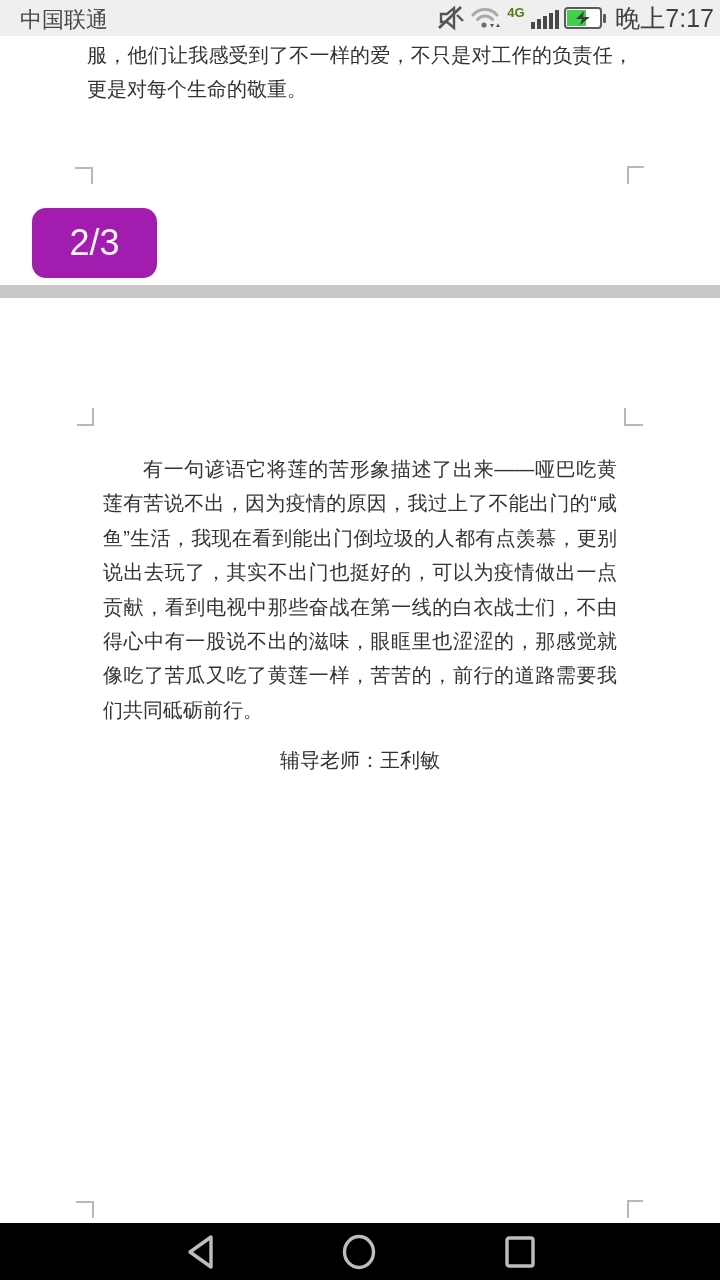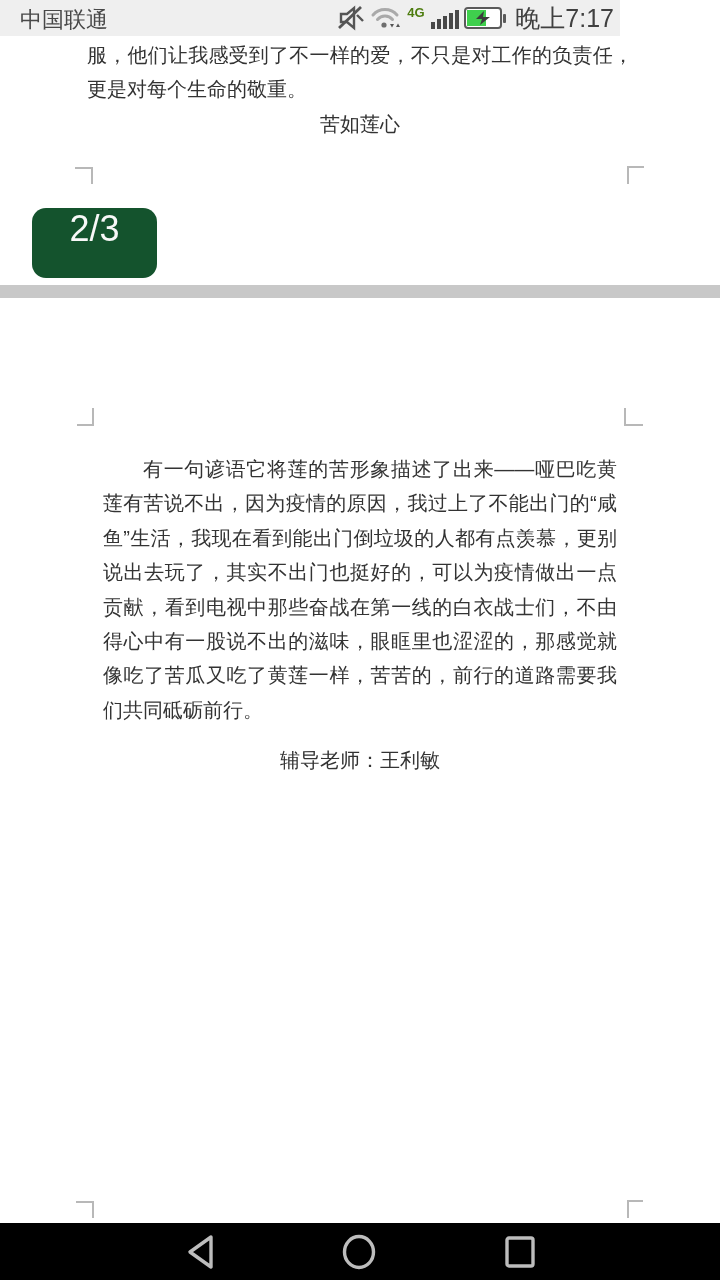--- a/index.html
+++ b/index.html
@@ -3,21 +3,21 @@
 <meta charset="utf-8">
 <style>
   html,body{margin:0;padding:0;background:#444;}
   .screen{
     position:relative;width:720px;height:1280px;margin:0 auto;
     background:#ffffff;overflow:hidden;
     font-family:"Liberation Sans","DejaVu Sans",sans-serif;
   }
   
   .status-bar{
-    position:absolute;left:0;top:0;width:620px;height:36px;
+    position:absolute;left:0;top:0;width:720px;height:36px;
     background:#efefef;display:flex;align-items:center;
     color:#484848;
   }
   .carrier{position:absolute;left:20px;top:5px;font-size:22px;}
   .sb-right{position:absolute;right:6px;top:0;height:36px;display:flex;align-items:center;gap:5px;}
   .sb-time{font-size:25px;color:#404040;letter-spacing:0;}
   .sb-icon{display:block;}
   .sig-wrap{position:relative;width:52px;height:28px;}
   .sig-4g{position:absolute;left:0;top:1px;font-size:13px;font-weight:bold;color:#4d7c0f;}
   .sig-bars{position:absolute;right:0;bottom:3px;display:flex;align-items:flex-end;gap:2px;}
@@ -35,21 +35,21 @@
   .p3-text{position:absolute;left:87px;width:546px;top:436px;}
   .p3-text p{margin:16px;text-indent:2em;text-align:justify;}
   
   .corner{position:absolute;box-sizing:border-box;}
   .corner.tl{border-right:2px solid #b8b8b8;border-bottom:2px solid #b8b8b8;}  
   .corner.tr{border-left:2px solid #b8b8b8;border-bottom:2px solid #b8b8b8;}   
   .corner.bl{border-top:2px solid #b8b8b8;border-right:2px solid #b8b8b8;}     
   .corner.br{border-top:2px solid #b8b8b8;border-left:2px solid #b8b8b8;}      
   .page-badge{
     position:absolute;left:32px;top:208px;width:125px;height:70px;
-    background:#14532d;border-radius:14px;display:flex;align-items:flex-start;justify-content:center;
+    background:#a21caf;border-radius:14px;display:flex;align-items:center;justify-content:center;
     color:#f8f8f8;font-size:36px;
   }
   .page-divider{position:absolute;left:0;top:285px;width:720px;height:13px;background:#c8c8c8;}
   
   .nav-bar{position:absolute;left:0;top:1223px;width:720px;height:57px;background:#000;}
   .nav-btn{position:absolute;top:0;height:57px;display:flex;align-items:center;justify-content:center;width:60px;}
   .nav-back{left:170px;}
   .nav-home{left:329px;}
   .nav-recents{left:490px;}
 </style>
@@ -92,21 +92,20 @@
         </span>
         <span class="bat-tip"></span>
       </span>
       <span class="sb-time">晚上7:17</span>
     </div>
   </div>
 
   <div class="doc-text p2-tail">
     <div class="p2-line1">服，他们让我感受到了不一样的爱，不只是对工作的负责任，</div>
     <div>更是对每个生命的敬重。</div>
-    <div class="center-line">苦如莲心</div>
   </div>
 
   <div class="corner bl" style="left:75px;top:167px;width:18px;height:17px;"></div>
   <div class="corner br" style="left:627px;top:166px;width:17px;height:18px;"></div>
 
   <div class="page-badge">
     <span>2/3</span>
   </div>
 
   <div class="page-divider"></div>

